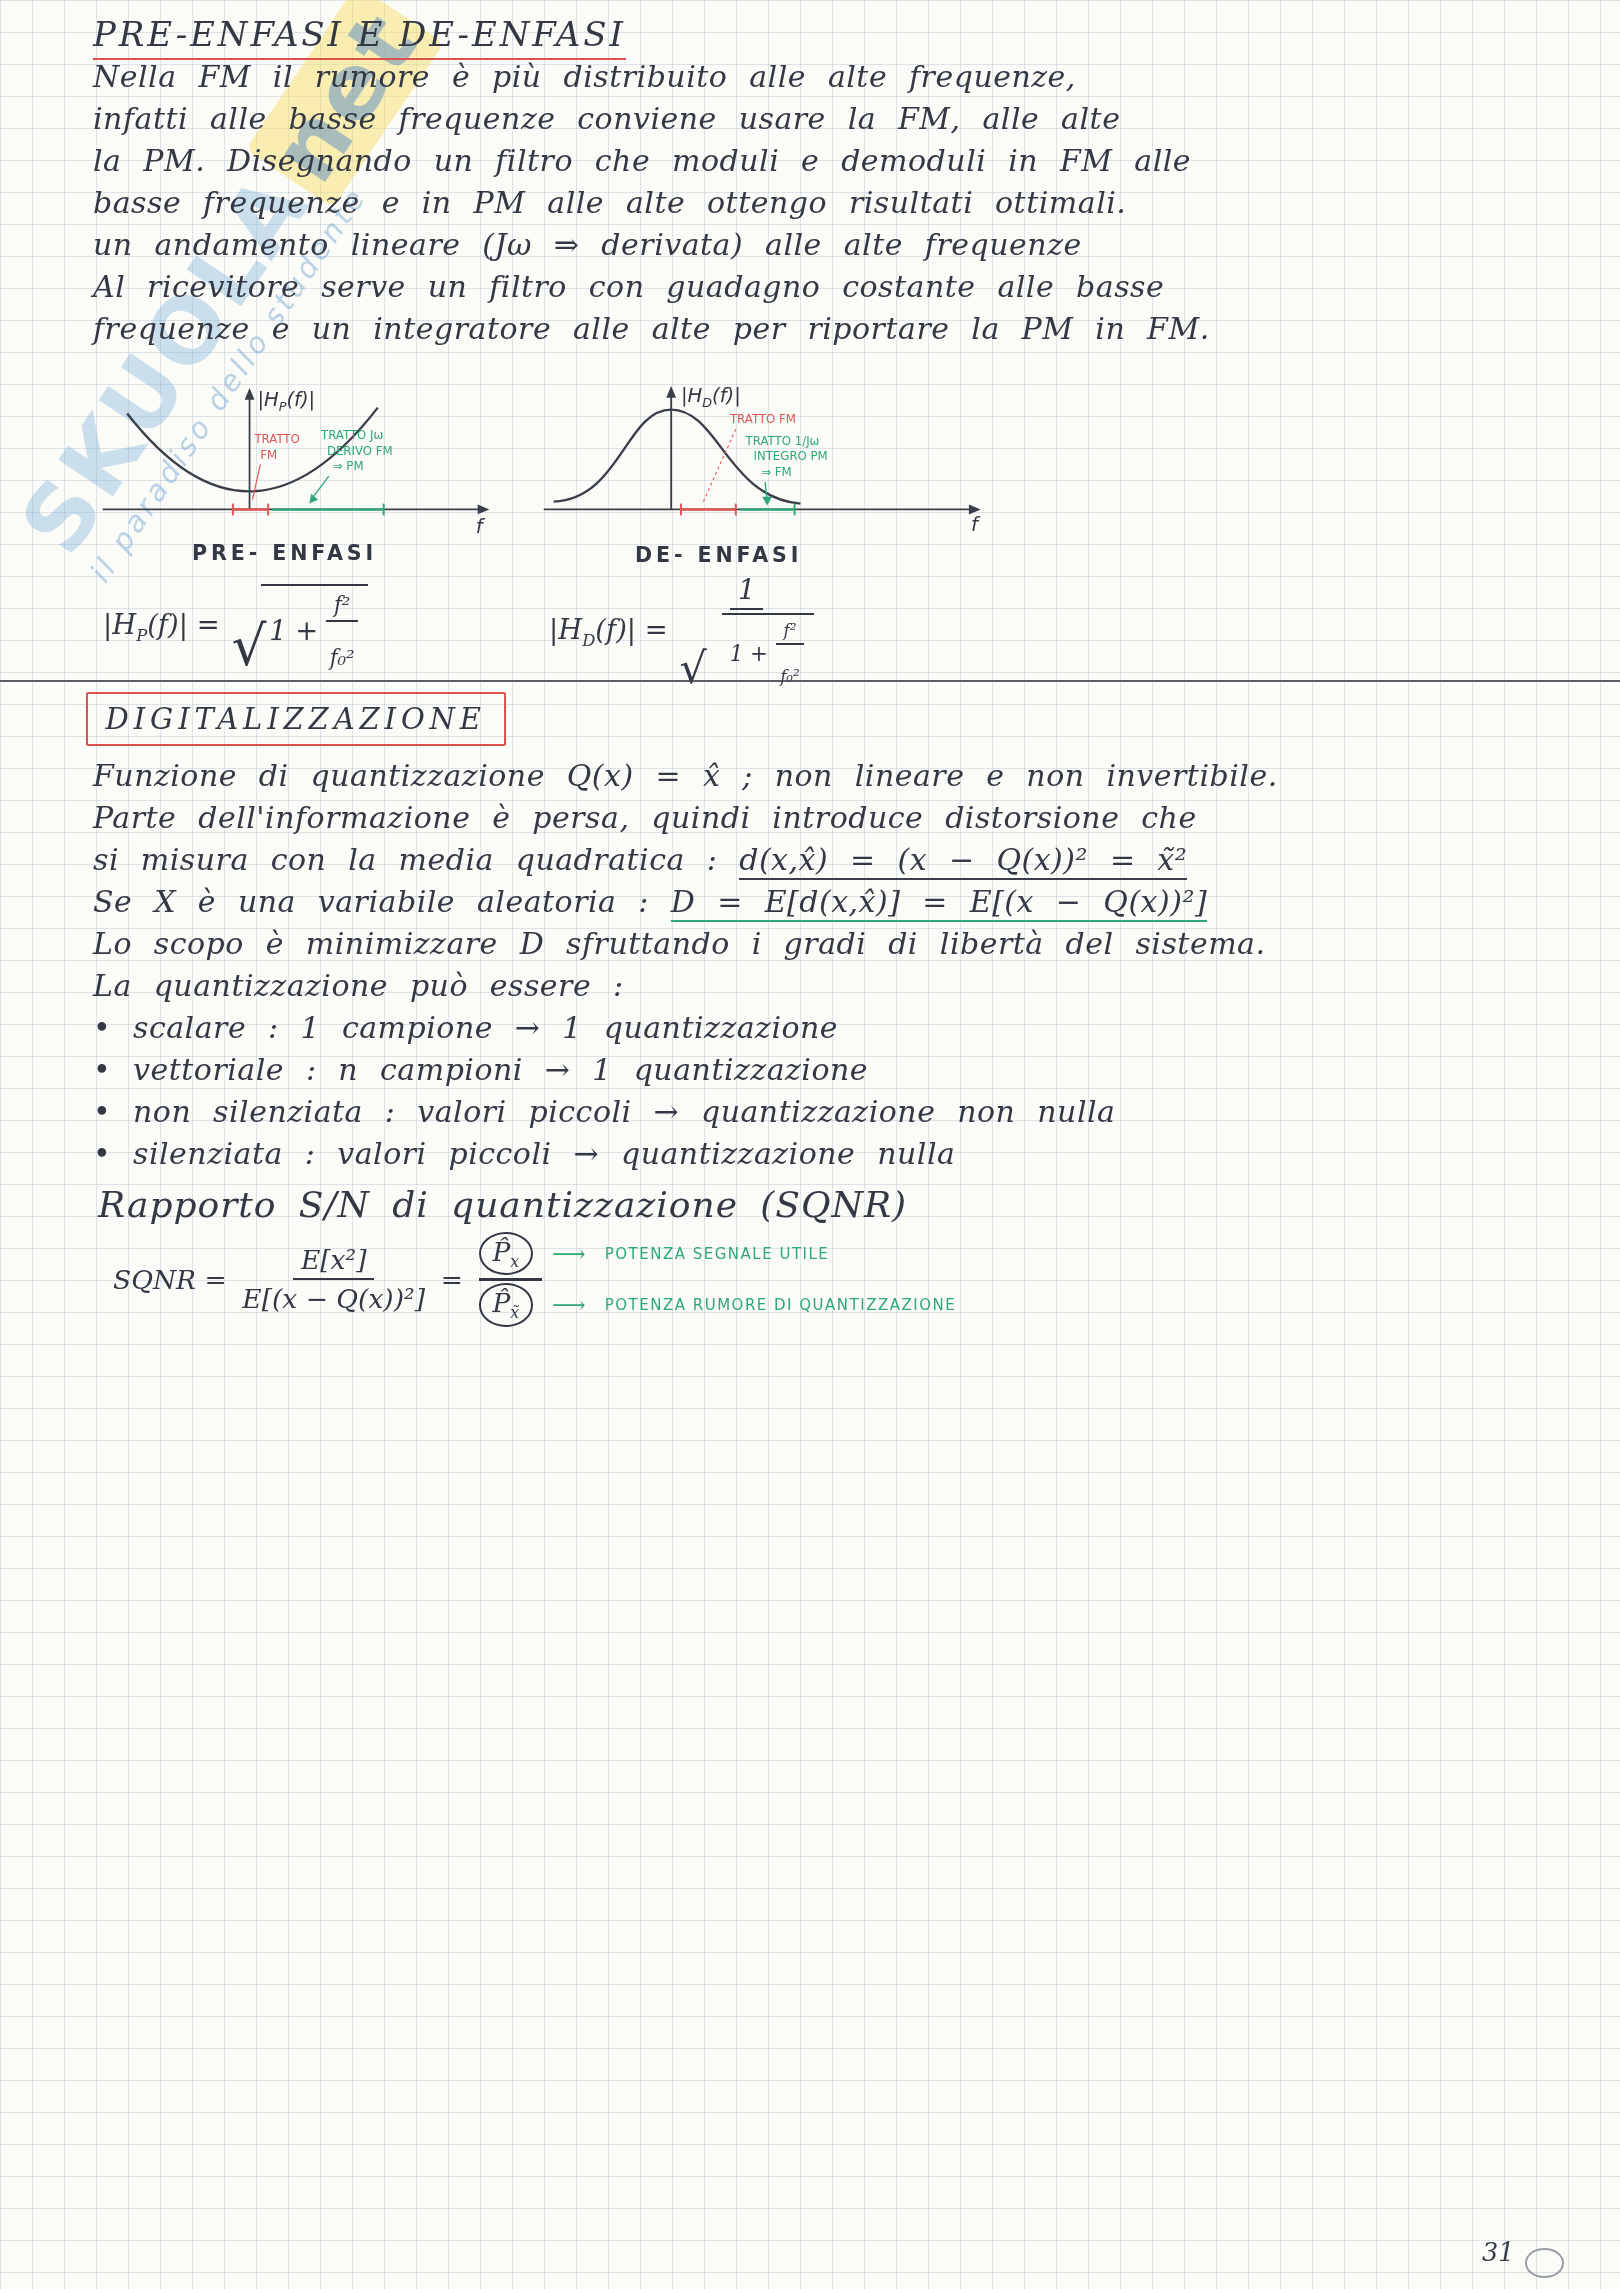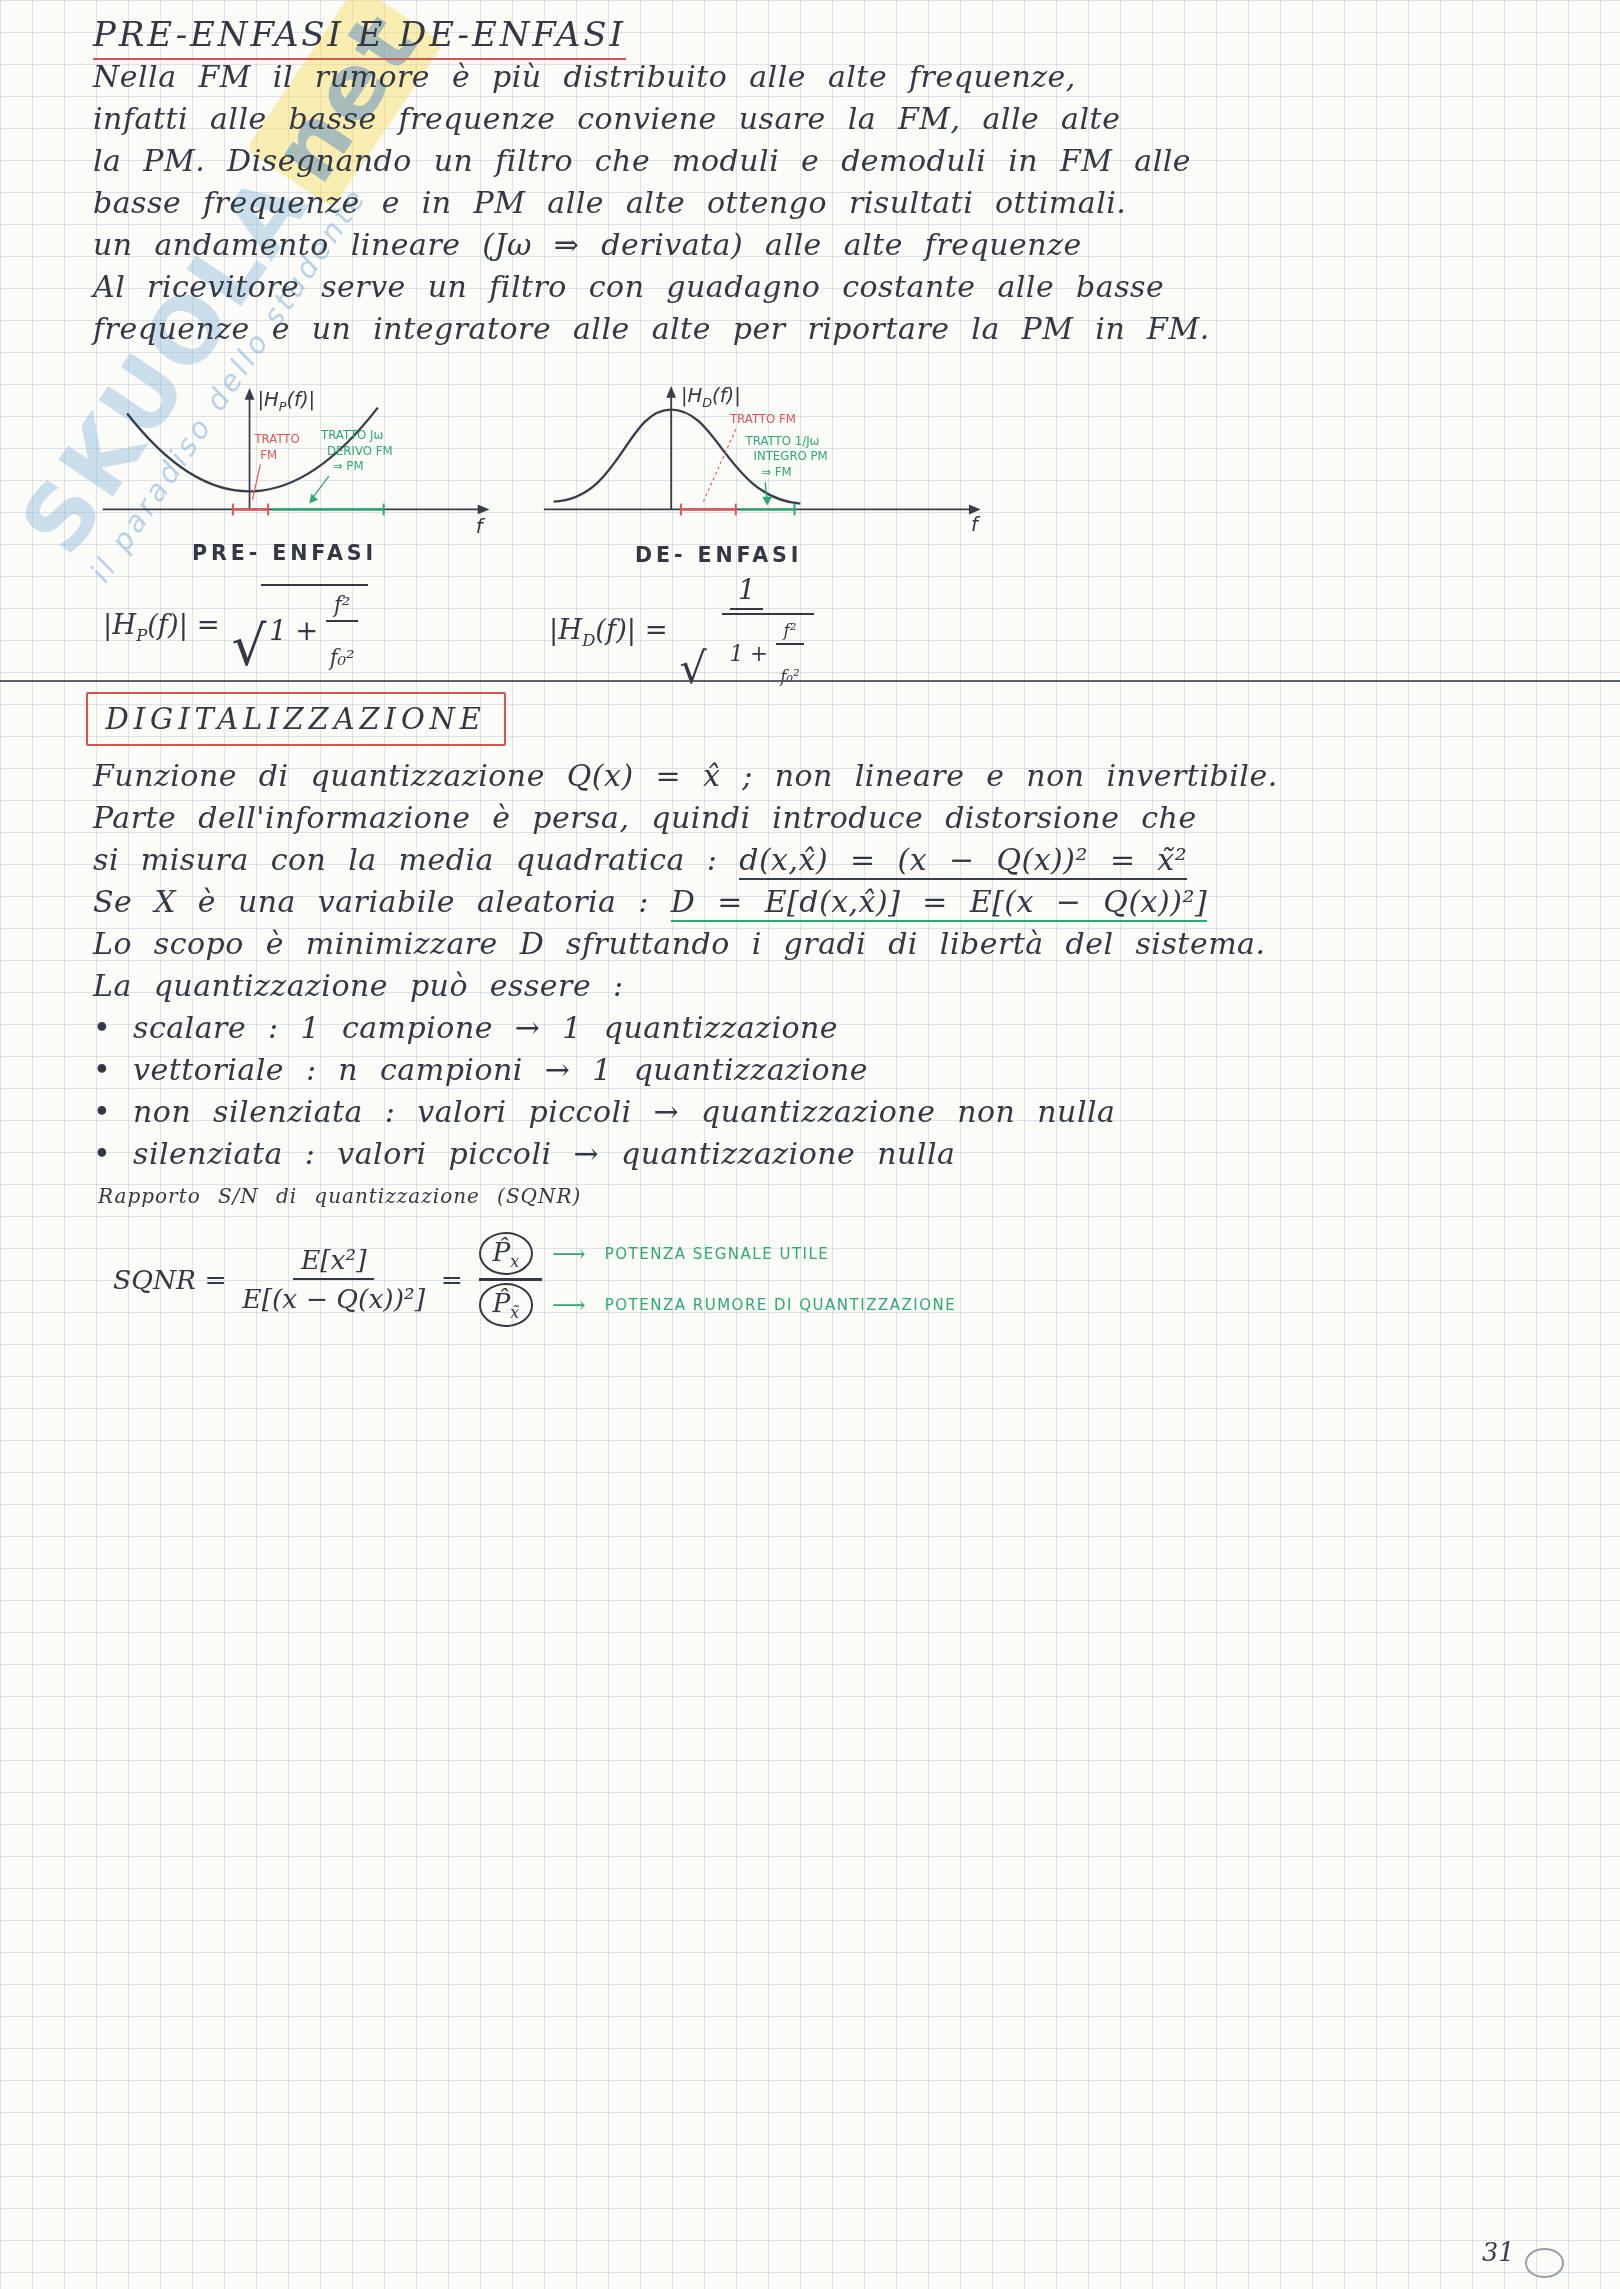--- a/index.html
+++ b/index.html
@@ -55,21 +55,21 @@
     display:inline-flex;align-items:center;gap:7.8px;}
   .small-frac{font-size:0.78em;gap:20px;}
   
   .rule{position:absolute;left:0;width:1620px;height:2px;background:#40444f;opacity:0.85;}
   .box-title{
     position:absolute;left:86px;top:692px;
     border:2.5px solid #d9534f;border-radius:2px;
     padding:7.8px 17.6px;font-style:italic;font-size:29px;letter-spacing:4.9px;
   }
   .sqnr-heading{position:absolute;left:98px;top:1184px;font-style:italic;
-    font-size:20px;letter-spacing:1px;word-spacing:9.8px;}
+    font-size:36px;letter-spacing:1px;word-spacing:9.8px;}
   .sqnr{position:absolute;left:113px;top:1231px;font-style:italic;font-size:26.5px;
     display:flex;align-items:center;gap:15.7px;}
   .sqnr-right{display:flex;flex-direction:column;align-items:flex-start;}
   .sqnr-row{display:flex;align-items:center;gap:19px;height:45px;}
   .pill{border:2px solid #343845;border-radius:50%;padding:2px 11.8px;display:inline-block;}
   .g-arrow{color:#2fa878;font-style:normal;font-size:23.5px;}
   .g-label{font-family:"DejaVu Sans",sans-serif;font-style:normal;font-size:15px;
     color:#2fa878;letter-spacing:1.5px;}
   .sqnr-bar{width:63px;height:2.5px;background:#343845;margin:2px 0;}
   

